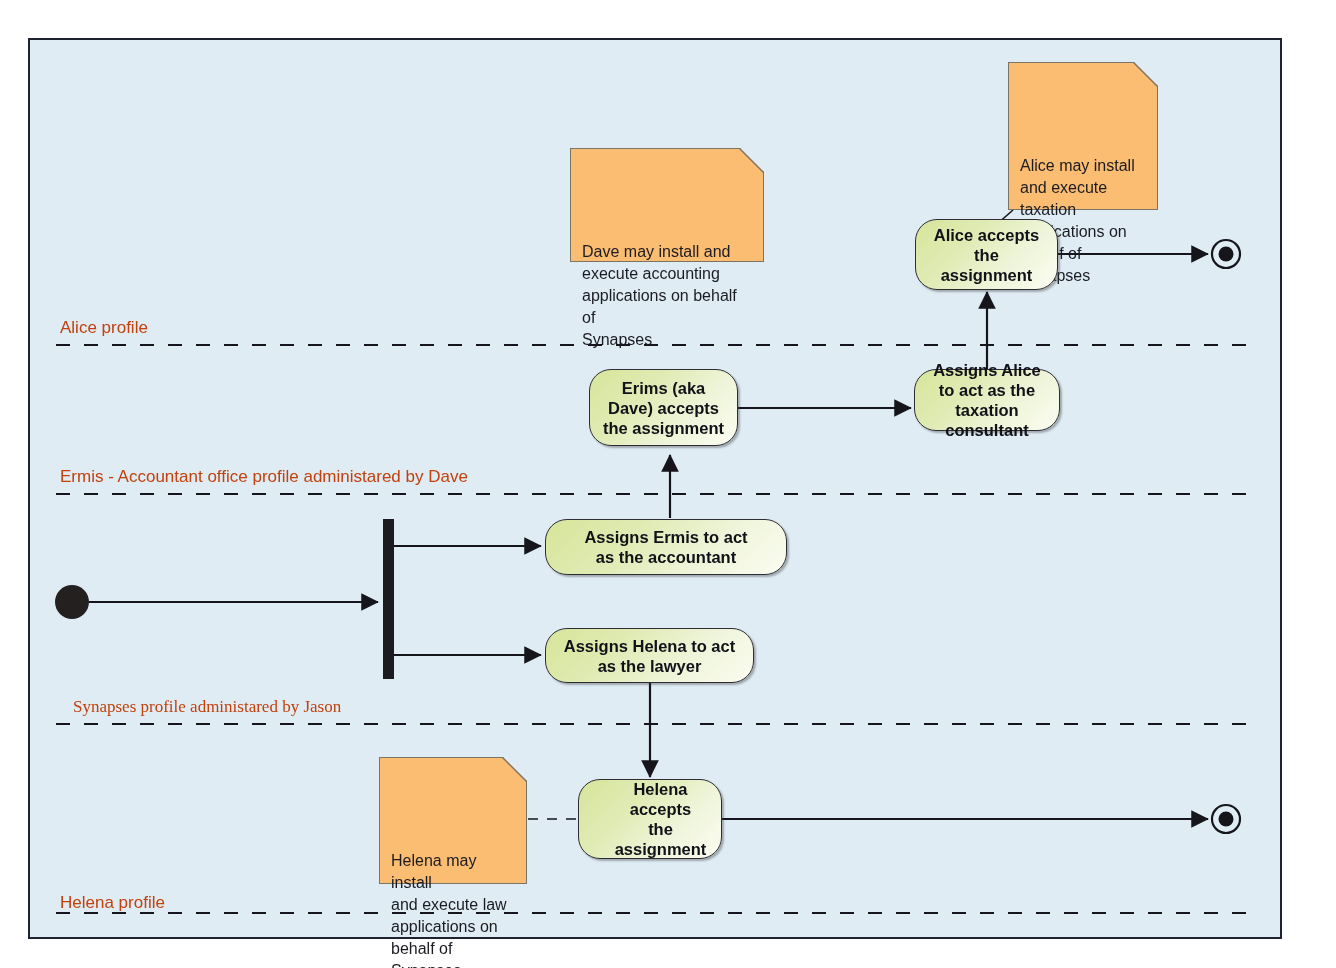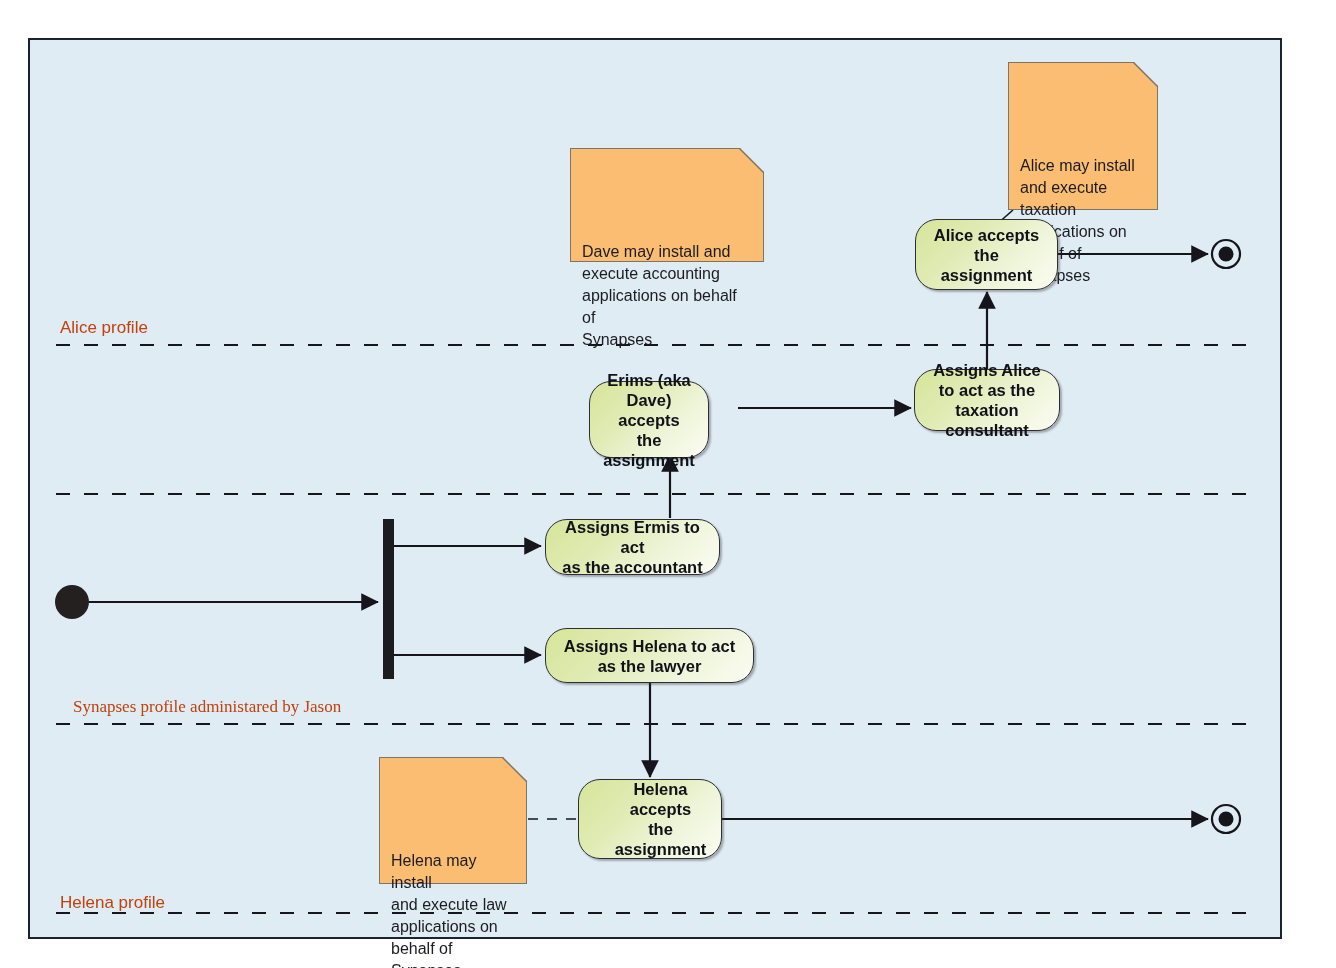--- a/index.html
+++ b/index.html
@@ -145,20 +145,21 @@
     <g>
       <circle cx="1226" cy="819" r="14" fill="#dfecf4" stroke="#15151b" stroke-width="2.2"></circle>
       <circle cx="1226" cy="819" r="7.5" fill="#15151b"></circle>
     </g>
 
     <line x1="1013" y1="210" x2="988" y2="232" stroke="#15151b" stroke-width="1.6" fill="none"></line>
     <line x1="528" y1="819" x2="578" y2="819" stroke="#15151b" stroke-width="1.6" stroke-dasharray="10 9" fill="none"></line>
   </svg>
 
   <div class="lane-label" style="left:60px; top:318px;">Alice profile</div>
+  <div class="lane-label" style="left:60px; top:467px;">Ermis - Accountant office profile administared by Dave</div>
   <div class="lane-label" style="left:73px; top:697px;font-family:Liberation Serif, serif;">Synapses profile administared by Jason</div>
   <div class="lane-label" style="left:60px; top:893px;">Helena profile</div>
 
   <div class="note" style="left:570px; top:148px; width:194px; height:114px;">
     <span class="fold"></span>
     <svg class="fold-edge" viewBox="0 0 25 25">
       <path d="M 0.5 0.5 L 24.5 24.5" stroke="#7d7468" stroke-width="1.4" fill="none"></path>
     </svg>
     <span>Dave may install and
 execute accounting
@@ -187,30 +188,30 @@
 and execute law
 applications on
 behalf of
 Synapses</span>
   </div>
 
   <div class="action" style="left:915px; top:219px; width:143px; height:71px; white-space:pre-line;">Alice accepts
 the
 assignment</div>
 
-  <div class="action" style="left:589px; top:381px; width:120px; height:77px; white-space:pre-line;">Erims (aka
+  <div class="action" style="left:589px; top:369px; width:149px; height:77px; white-space:pre-line;">Erims (aka
 Dave) accepts
 the assignment</div>
 
   <div class="action" style="left:914px; top:369px; width:146px; height:62px; white-space:pre-line;">Assigns Alice
 to act as the
 taxation
 consultant</div>
 
-  <div class="action" style="left:545px; top:519px; width:175px; height:56px; white-space:pre-line;">Assigns Ermis to act
+  <div class="action" style="left:545px; top:519px; width:242px; height:56px; white-space:pre-line;">Assigns Ermis to act
 as the accountant</div>
 
   <div class="action" style="left:545px; top:628px; width:209px; height:55px; white-space:pre-line;">Assigns Helena to act
 as the lawyer</div>
 
   <div class="action" style="left:578px; top:779px; width:144px; height:80px; white-space:pre-line;padding-left:29px;">Helena accepts
 the
 assignment</div>
 
 </div>

